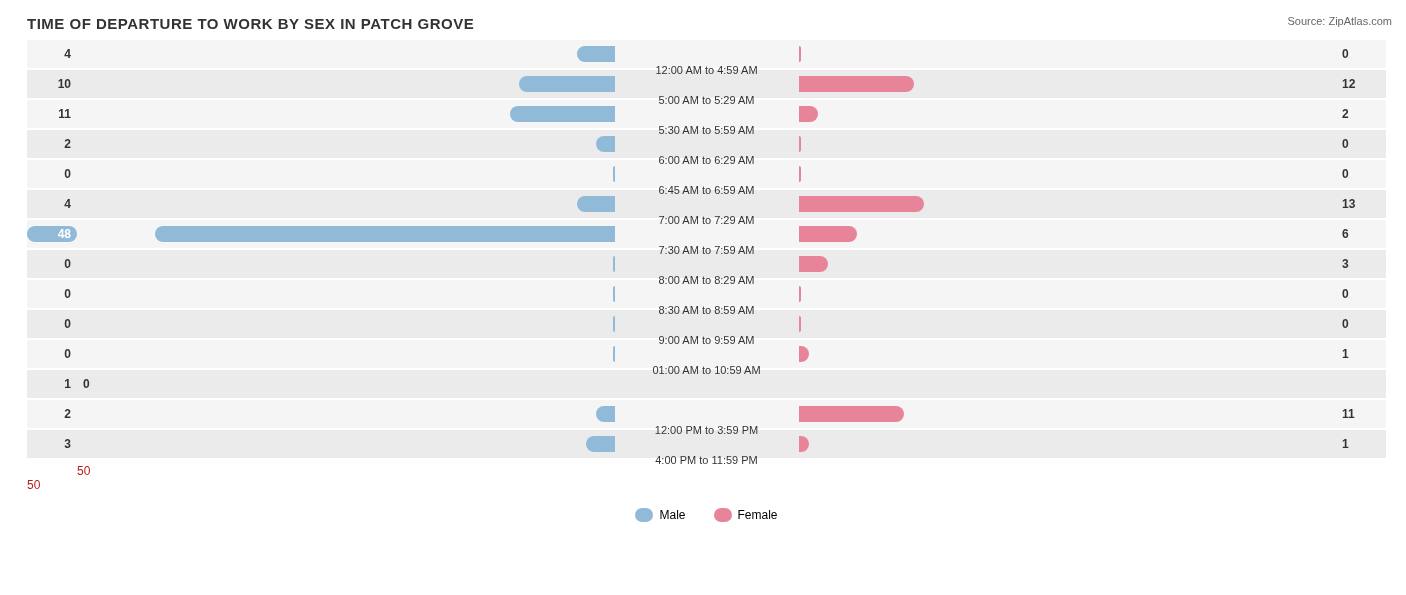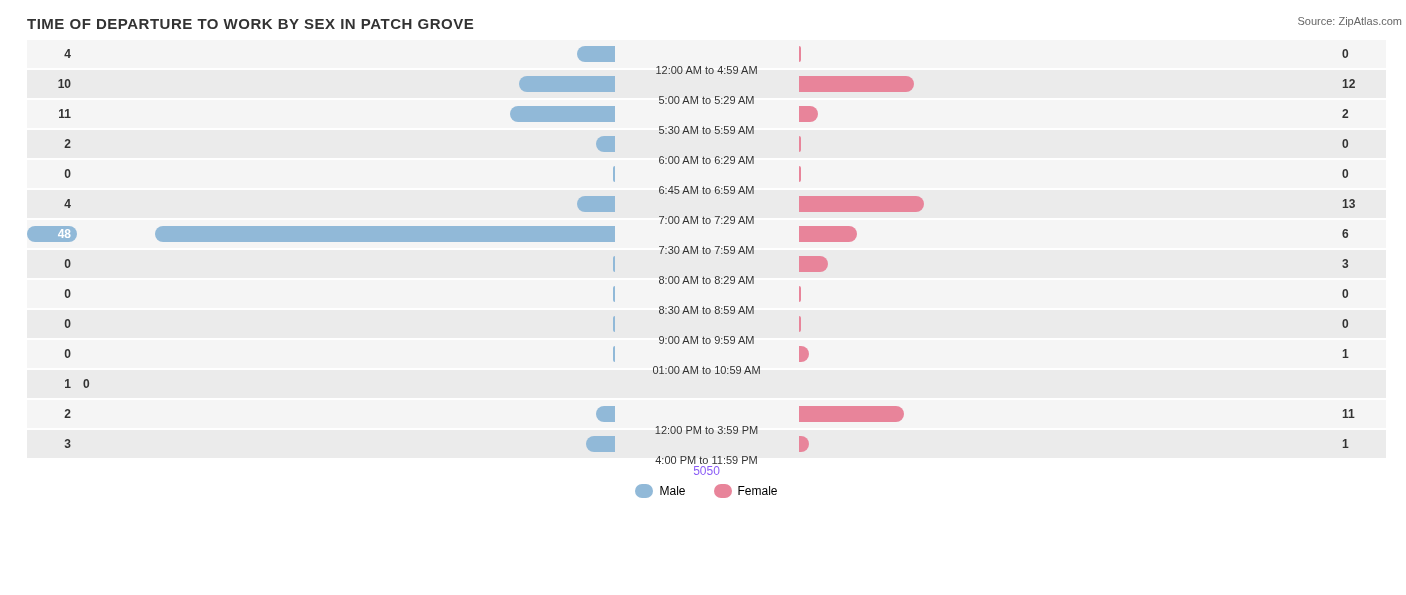--- a/index.html
+++ b/index.html
@@ -20,21 +20,21 @@
       font-size: 15px;
       font-weight: bold;
       color: #333;
       text-transform: uppercase;
       letter-spacing: 0.5px;
       margin-bottom: 8px;
     }
     .source {
       position: absolute;
       top: 15px;
-      right: 4px;
+      right: 14px;
       font-size: 11px;
       color: #666;
     }
     .chart-area {
       position: relative;
       width: 100%;
     }
     .row {
       display: flex;
       align-items: center;
@@ -99,32 +99,33 @@
     .right-val {
       width: 50px;
       text-align: left;
       font-size: 12px;
       color: #333;
       padding-left: 6px;
       flex-shrink: 0;
     }
     .axis-labels {
       display: flex;
-      justify-content: center;
+      justify-content: space-between;
       padding: 4px 0 0 0;
       font-size: 12px;
-      color: #8b5cf6;
+      color: #b91c1c;
+      flex-direction: column;
     }
     .axis-left { padding-left: 50px; }
     .axis-right { padding-right: 50px; }
     .legend {
       display: flex;
       justify-content: center;
       gap: 28px;
-      margin-top: 6px;
+      margin-top: 16px;
       font-size: 12px;
     }
     .legend-item {
       display: flex;
       align-items: center;
       gap: 6px;
     }
     .legend-swatch {
       width: 18px;
       height: 14px;

